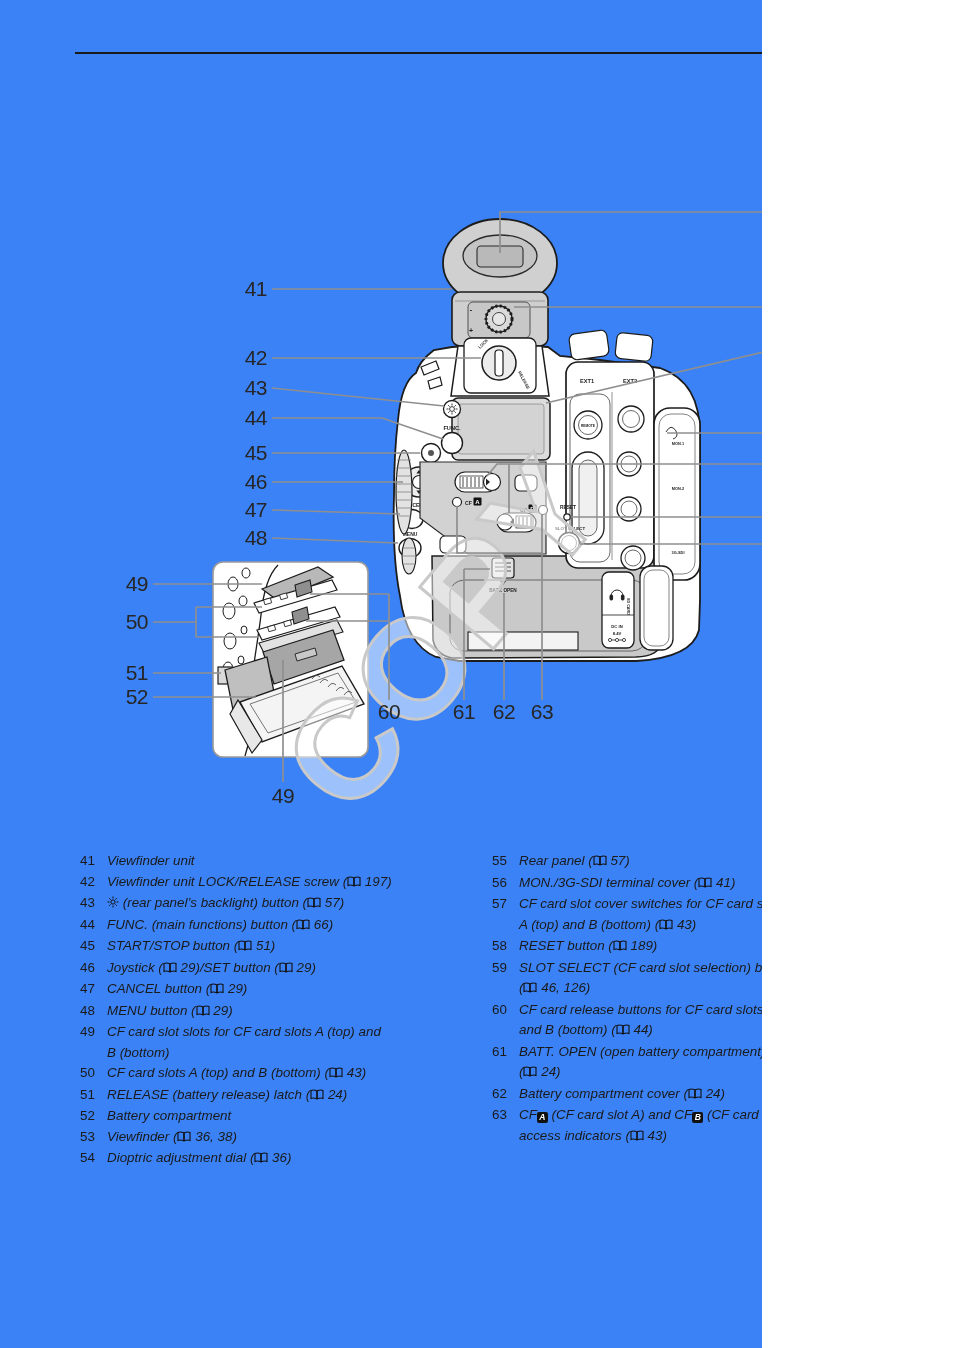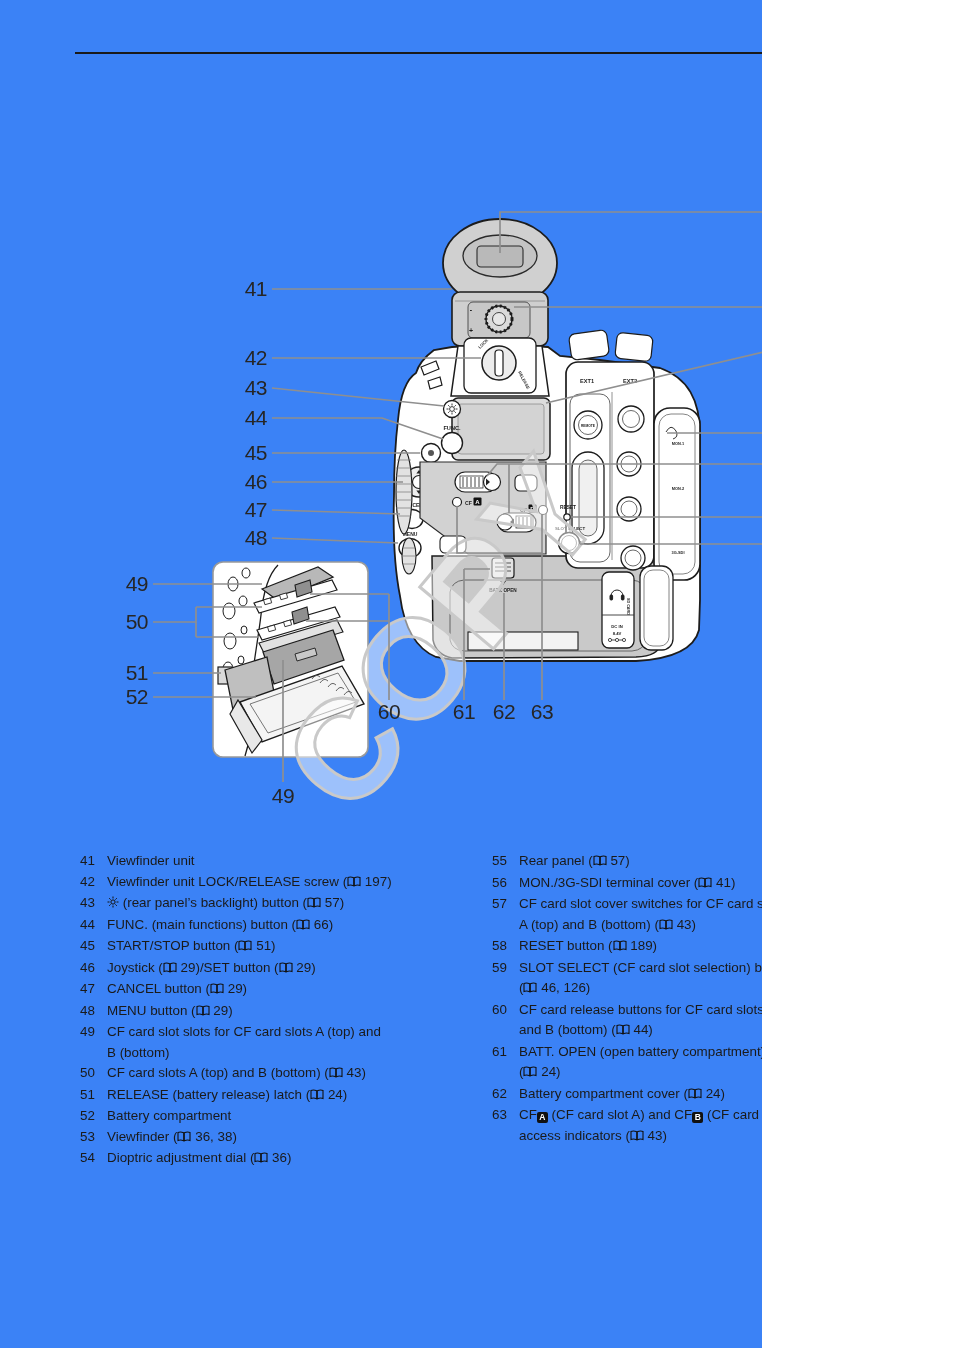--- a/index.html
+++ b/index.html
@@ -11,21 +11,21 @@
   .pagenum-block{position:absolute;left:888px;top:228px;width:66px;
         border-bottom:1.5px solid #111;padding-bottom:23px;}
   .pagenum-block span{font-size:17.5px;padding-left:14px;color:#222;}
   svg.diagram{position:absolute;left:0;top:0;}
   .legend{position:absolute;left:80px;top:851px;width:810px;display:flex;}
   .legend .col{display:block;}
   .legend .col-left{width:412px;}
   .legend .col-right{width:398px;}
   .legend-item{display:flex;font-size:13.4px;line-height:20.5px;color:#1a1a1a;}
   .legend-item .num{flex:0 0 27px;}
-  .legend-item .txt{flex:1;white-space:pre-line;}
+  .legend-item .txt{flex:1;white-space:pre-line;font-style:italic;}
   .badge{display:inline-block;width:11px;height:11px;background:#111;color:#fff;
         font-size:8.5px;font-weight:bold;text-align:center;line-height:11.5px;
         border-radius:2px;vertical-align:-1px;}
   .inline-ico{display:inline-block;vertical-align:-1px;}
   
   .ln{stroke:#1c1c1c;fill:#fff;}
   .co-line{stroke:#8f8f8f;stroke-width:1.7;fill:none;}
   .co{font-size:21px;fill:#262626;letter-spacing:-0.5px;}
   .lbl{fill:#1c1c1c;font-weight:bold;}
 </style>

